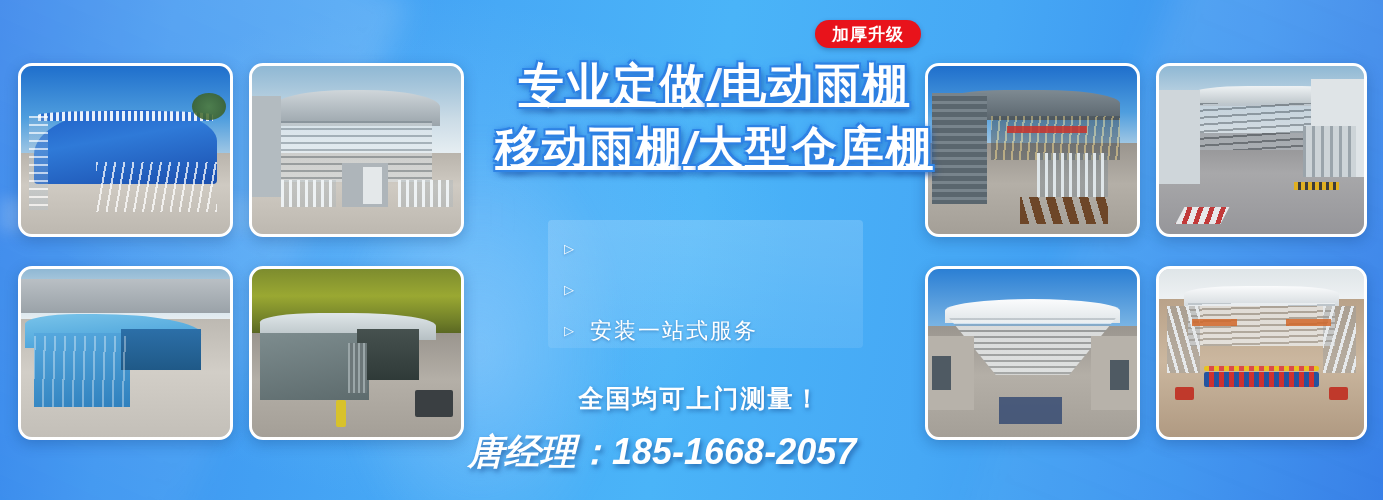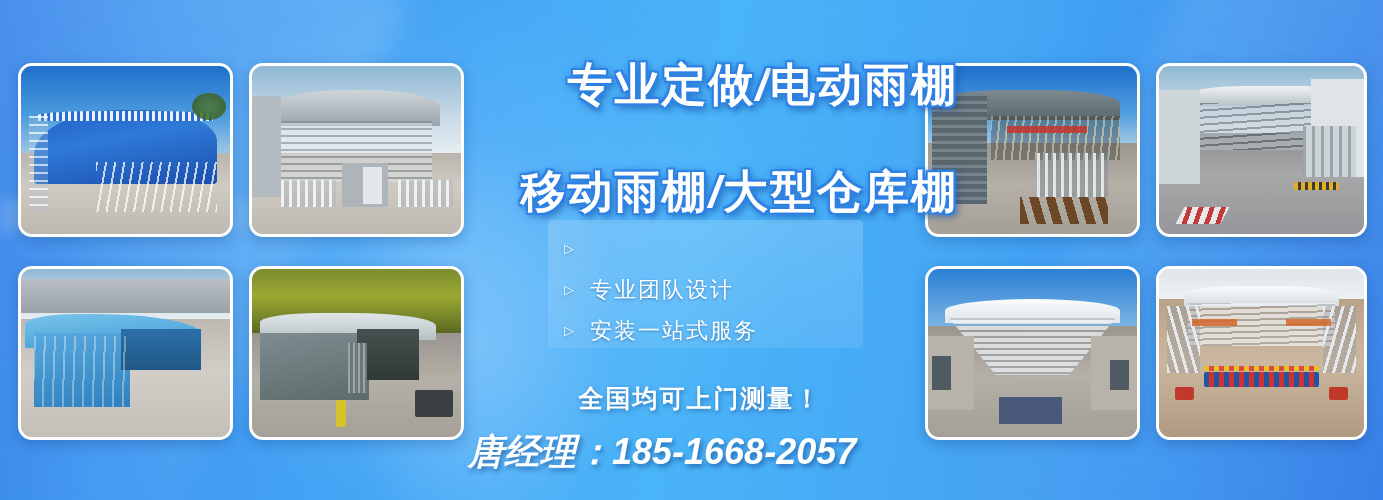--- a/index.html
+++ b/index.html
@@ -47,28 +47,28 @@
   .people{position:absolute;bottom:30%;left:22%;width:56%;height:9%;
     background:repeating-linear-gradient(90deg,#1c4fa0 0 5px, #cf2b2b 5px 10px);
     border-radius:2px;opacity:.95;}
   .hats{position:absolute;bottom:39%;left:22%;width:56%;height:3%;
     background:repeating-linear-gradient(90deg,#e8c21f 0 5px, #d94b4b 5px 10px);border-radius:2px;}
 
   
   .badge{position:absolute;background:#e8131b;color:#fff;border-radius:999px;
     font-weight:bold;letter-spacing:1px;display:flex;align-items:center;justify-content:center;
     box-shadow:0 2px 5px rgba(0,40,90,.3);}
-  .headline{position:absolute;left:498px;width:460px;text-align:right;
+  .headline{position:absolute;left:484px;width:460px;text-align:center;
     color:#ffffff;font-weight:bold;letter-spacing:2px;line-height:1.0;
     text-shadow:
       0 0 4px #2f7fe0, 0 0 9px #2f7fe0,
       2px 2px 0 #2f86e8, -2px 2px 0 #2f86e8, 2px -2px 0 #2f86e8, -2px -2px 0 #2f86e8,
-      3px 4px 7px rgba(14,60,130,.65);}
+      3px 4px 7px rgba(14,60,130,.65); text-decoration: underline;}
   .h1{top:62px;font-size:45px;}
-  .h2{top:125px;font-size:45px;margin-top:44px;}
+  .h2{top:125px;font-size:45px;}
   .slash{font-style:italic;font-weight:bold;}
 
   .panel{position:absolute;left:548px;top:220px;width:315px;height:128px;
     background:linear-gradient(180deg,rgba(255,255,255,.17),rgba(255,255,255,.09));
     border-radius:4px;}
   .blist{position:absolute;left:564px;top:228px;width:330px;}
   .bitem{display:flex;align-items:center;height:41px;color:#fff;
     font-size:22px;letter-spacing:2px;text-shadow:0 1px 3px rgba(12,55,120,.45);}
   .tri{width:16px;margin-right:10px;font-size:13px;opacity:.95;line-height:1;}
 
@@ -227,37 +227,39 @@
         background:repeating-linear-gradient(106deg,#e6e9eb 0 3px,rgba(140,150,158,.35) 3px 9px);"></div>
       <div class="canopy" style="left:16%;top:30%;width:22%;height:4%;background:#d1672a;opacity:.85;"></div>
       <div class="canopy" style="right:16%;top:30%;width:22%;height:4%;background:#d1672a;opacity:.85;"></div>
       <div class="hats"></div>
       <div class="people"></div>
       <div class="canopy" style="left:8%;bottom:22%;width:9%;height:8%;background:#c0392b;border-radius:2px;"></div>
       <div class="canopy" style="right:8%;bottom:22%;width:9%;height:8%;background:#c0392b;border-radius:2px;"></div>
     </div>
   </div>
 
+  <div class="badge" style="left:815px;top:20px;width:106px;height:28px;font-size:17px;">
+    <span>加厚升级</span>
+  </div>
 
   <div class="headline h1">
     <span>专业定做</span><span class="slash">/</span><span>电动雨棚</span>
   </div>
 
   <div class="headline h2">
     <span>移动雨棚</span><span class="slash">/</span><span>大型仓库棚</span>
   </div>
 
   <div class="panel"></div>
   <div class="blist">
     <div class="bitem">
       <span class="tri">▷</span>
     </div>
     <div class="bitem">
       <span class="tri">▷</span>
-      <span>专业团队设计</span>
     </div>
     <div class="bitem">
       <span class="tri">▷</span>
       <span>安装一站式服务</span>
     </div>
   </div>
 
   <div class="tagline">全国均可上门测量！</div>
 
   <div class="phone">

